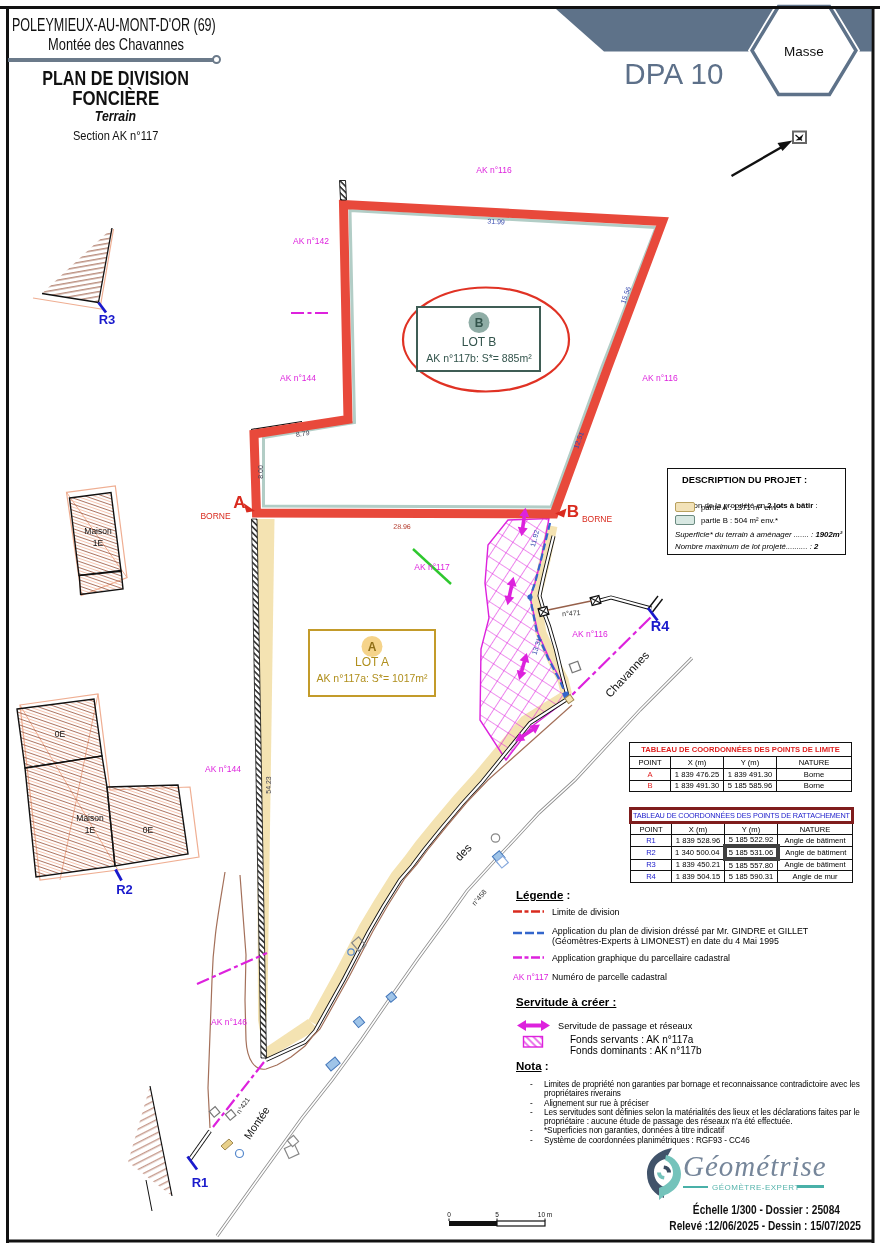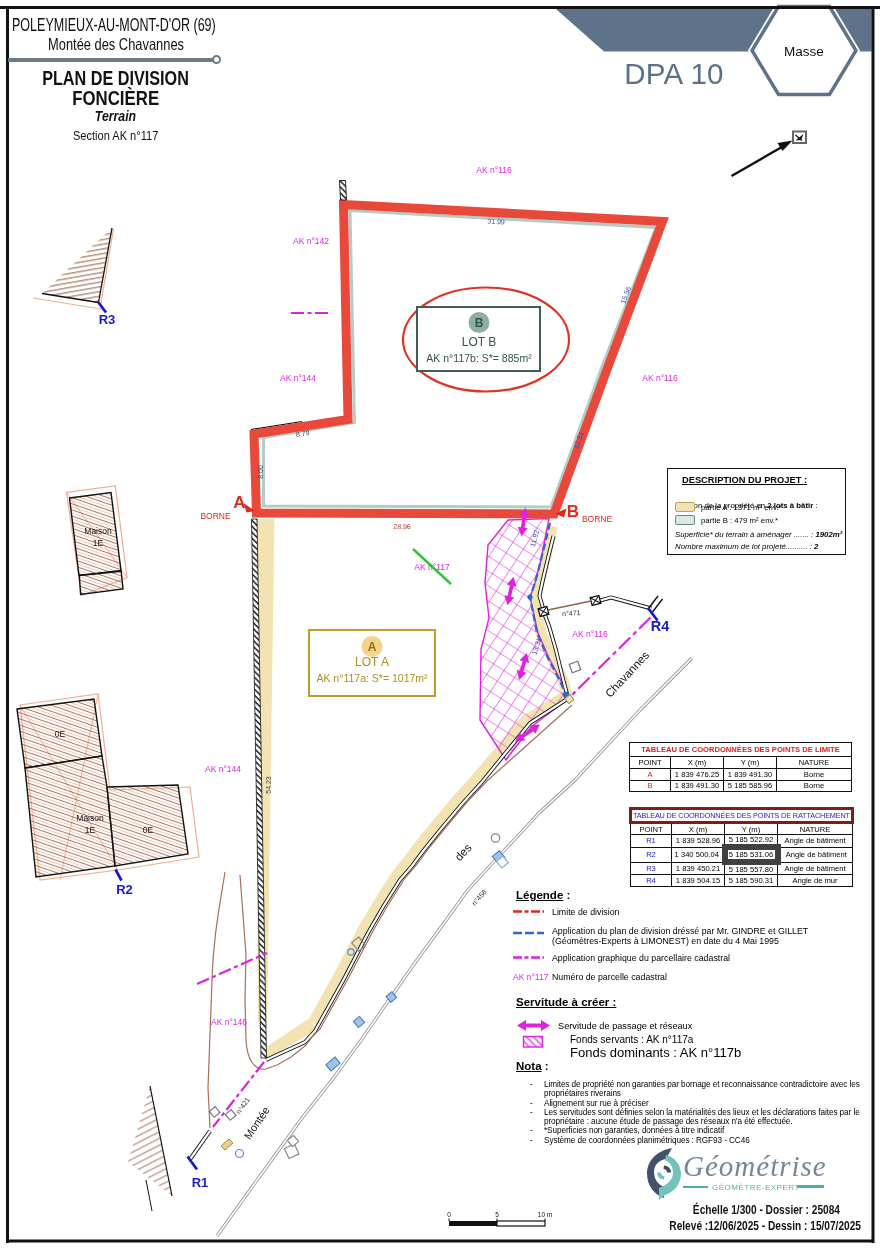--- a/index.html
+++ b/index.html
@@ -200,26 +200,26 @@
 <div class="abs" style="left:12px;top:14px;font-size:19px;color:#111;white-space:nowrap;transform:scaleX(0.66);transform-origin:0 0">POLEYMIEUX-AU-MONT-D'OR (69)</div>
 <div class="abs" style="left:0px;top:35px;width:232px;text-align:center;font-size:16.5px;color:#111;white-space:nowrap;transform:scaleX(0.78);transform-origin:116px 0">Montée des Chavannes</div>
 <div class="abs" style="left:8px;top:58px;width:206px;height:3.5px;background:#6b7a8a"></div>
 <div class="abs" style="left:212px;top:55px;width:9px;height:9px;border:2.8px solid #6b7a8a;border-radius:50%;background:#fff"></div>
 <div class="abs" style="left:0px;top:66px;width:231px;text-align:center;font-size:20.5px;font-weight:bold;color:#111;transform:scaleX(0.79);transform-origin:115.5px 0">PLAN DE DIVISION</div>
 <div class="abs" style="left:0px;top:85.5px;width:231px;text-align:center;font-size:20.5px;font-weight:bold;color:#111;transform:scaleX(0.82);transform-origin:116.5px 0">FONCIÈRE</div>
 <div class="abs" style="left:0px;top:106.5px;width:231px;text-align:center;font-size:15px;font-weight:bold;font-style:italic;color:#111;transform:scaleX(0.82);transform-origin:115.5px 0">Terrain</div>
 <div class="abs" style="left:0px;top:127.5px;width:231px;text-align:center;font-size:13px;color:#111;transform:scaleX(0.85);transform-origin:116.5px 0">Section AK n°117</div>
 
 <div class="abs" style="left:667px;top:468px;width:179px;height:87px;border:1.6px solid #111;background:#fff">
-  <div style="margin:6px 0 16px 14px;font-size:9.3px;font-weight:bold;text-decoration:underline;white-space:nowrap">DESCRIPTION DU PROJET&nbsp;<span style="text-decoration:none">:</span></div>
+  <div style="margin:6px 0 16px 14px;font-size:9.3px;font-weight:bold;white-space:nowrap">DESCRIPTION DU PROJET&nbsp;<span style="text-decoration:none">:</span></div>
   <div style="margin:15px 0 0 7px;font-size:7.8px;white-space:nowrap">Division de la propriété en <b>2 lots à bâtir</b> :</div>
   <div style="position:absolute;left:7px;top:33px;width:20px;height:10px;background:#f2e2b8;border:1.8px solid #b9a15e;border-radius:2px"></div>
   <div style="position:absolute;left:33px;top:34px;font-size:7.8px;white-space:nowrap">partie A : 1371 m² env.*</div>
   <div style="position:absolute;left:7px;top:46px;width:20px;height:10px;background:#d8e8e2;border:1.8px solid #6a8a80;border-radius:2px"></div>
-  <div style="position:absolute;left:33px;top:47px;font-size:7.8px;white-space:nowrap">partie B : 479 m² env.*</div>
+  <div style="position:absolute;left:33px;top:47px;font-size:7.8px;white-space:nowrap">partie B : 504 m² env.*</div>
   <div style="position:absolute;left:7px;top:61px;font-size:7.8px;font-style:italic;white-space:nowrap">Superficie* du terrain à aménager ....... : <b>1902m²</b></div>
   <div style="position:absolute;left:7px;top:73px;font-size:7.8px;font-style:italic;white-space:nowrap">Nombre maximum de lot projeté.......... : <b>2</b></div>
 </div>
 
 <div class="abs" style="left:629px;top:742px">
 <table style="font-size:7.6px;text-align:center">
 <tbody>
         <tr>
           <td colspan="4" style="border:1px solid #111;height:14px;color:#e02020;font-weight:bold;white-space:nowrap">TABLEAU DE COORDONNÉES DES POINTS DE LIMITE</td>
         </tr>
@@ -258,21 +258,21 @@
         </tr>
 <tr>
           <td style="border:1px solid #111;height:11.5px;color:#2222cc">R1</td>
           <td style="border:1px solid #111">1 839 528.96</td>
           <td style="border:1px solid #111">5 185 522.92</td>
           <td style="border:1px solid #111">Angle de bâtiment</td>
         </tr>
 <tr>
           <td style="border:1px solid #111;height:11.5px;color:#2222cc">R2</td>
           <td style="border:1px solid #111">1 340 500.04</td>
-          <td style="border:6px solid #404040">5 185 531.06</td>
+          <td style="border:4px solid #404040">5 185 531.06</td>
           <td style="border:1px solid #111">Angle de bâtiment</td>
         </tr>
 <tr>
           <td style="border:1px solid #111;height:11.5px;color:#2222cc">R3</td>
           <td style="border:1px solid #111">1 839 450.21</td>
           <td style="border:1px solid #111">5 185 557.80</td>
           <td style="border:1px solid #111">Angle de bâtiment</td>
         </tr>
 <tr>
           <td style="border:1px solid #111;height:11.5px;color:#2222cc">R4</td>
@@ -293,21 +293,21 @@
  <path d="M517,1025.5 L526,1020 L526,1023.5 L541,1023.5 L541,1020 L550,1025.5 L541,1031 L541,1027.5 L526,1027.5 L526,1031 Z" fill="#dd22dd"></path>
  <rect x="523.5" y="1036.5" width="19" height="10.5" fill="url(#servsw)" stroke="#dd22dd" stroke-width="1.4"></rect>
 </svg>
 <div class="abs" style="left:552px;top:907px;font-size:8.8px">Limite de division</div>
 <div class="abs" style="left:552px;top:926px;font-size:8.8px">Application du plan de division dréssé par Mr. GINDRE et GILLET<br>(Géomètres-Experts à LIMONEST) en date du 4 Mai 1995</div>
 <div class="abs" style="left:552px;top:953px;font-size:8.8px">Application graphique du parcellaire cadastral</div>
 <div class="abs" style="left:552px;top:972px;font-size:8.8px">Numéro de parcelle cadastral</div>
 <div class="abs" style="left:516px;top:996px;font-size:11.5px;font-weight:bold"><span style="text-decoration:underline">Servitude à créer :</span></div>
 <div class="abs" style="left:558px;top:1021px;font-size:9.2px">Servitude de passage et réseaux</div>
 <div class="abs" style="left:570px;top:1033.5px;font-size:10px">Fonds servants : AK n°117a</div>
-<div class="abs" style="left:570px;top:1044.5px;font-size:13px">Fonds dominants : AK n°117b</div>
+<div class="abs" style="left:570px;top:1044.5px;font-size:10px">Fonds dominants : AK n°117b</div>
 <div class="abs" style="left:516px;top:1060px;font-size:11.5px;font-weight:bold"><span style="text-decoration:underline">Nota</span> :</div>
 <div class="abs" style="left:530px;top:1080px;font-size:8.2px;line-height:9.3px;width:349px;letter-spacing:-0.08px">
 <div style="position:relative;padding-left:14px"><span style="position:absolute;left:0">-</span>Limites de propriété non garanties par bornage et reconnaissance contradictoire avec les propriétaires riverains</div>
 <div style="position:relative;padding-left:14px"><span style="position:absolute;left:0">-</span>Alignement sur rue à préciser</div>
 <div style="position:relative;padding-left:14px"><span style="position:absolute;left:0">-</span>Les servitudes sont définies selon la matérialités des lieux et les déclarations faites par le propriétaire : aucune étude de passage des réseaux n'a été effectuée.</div>
 <div style="position:relative;padding-left:14px"><span style="position:absolute;left:0">-</span>*Superficies non garanties, données à titre indicatif</div>
 <div style="position:relative;padding-left:14px"><span style="position:absolute;left:0">-</span>Système de coordonnées planimétriques : RGF93 - CC46</div>
 </div>
 
 <svg class="abs" style="left:645px;top:1148px" width="40" height="52" viewBox="0 0 40 52">

